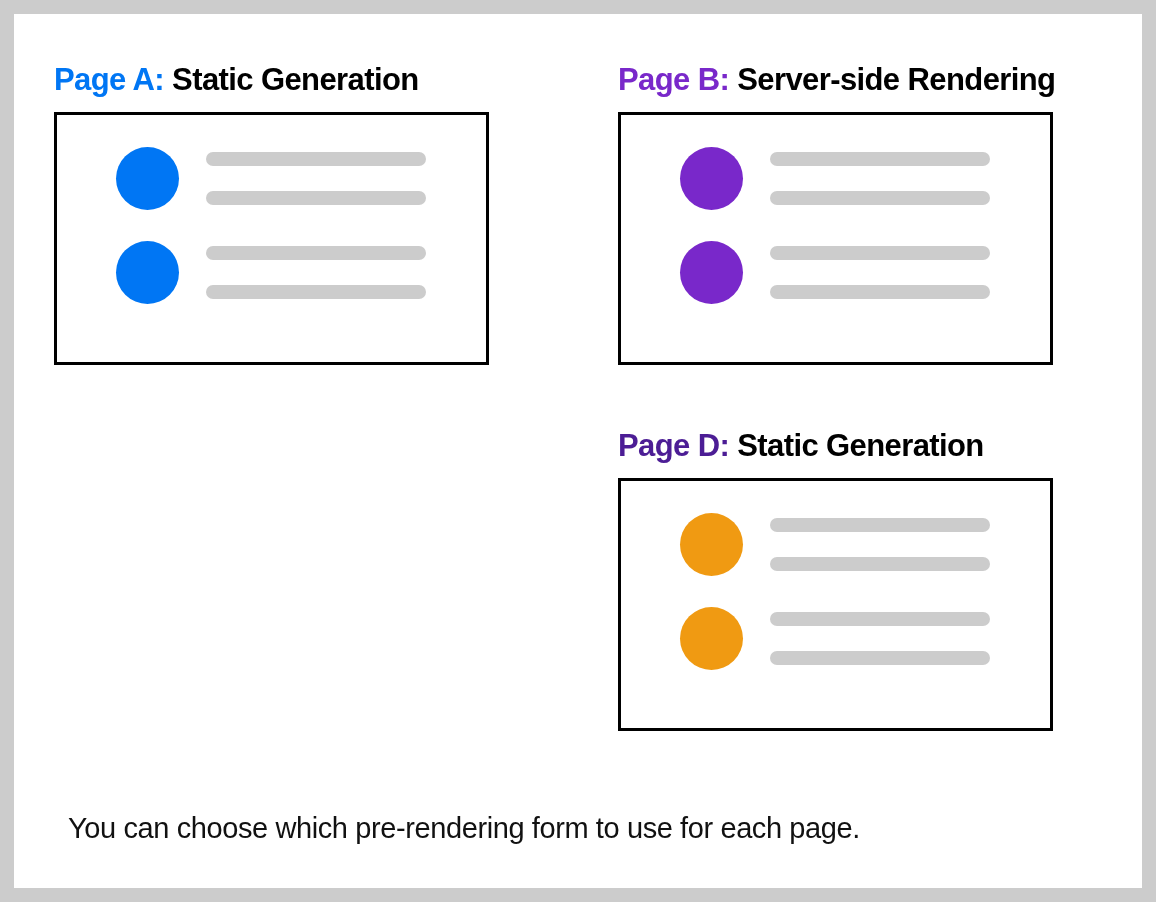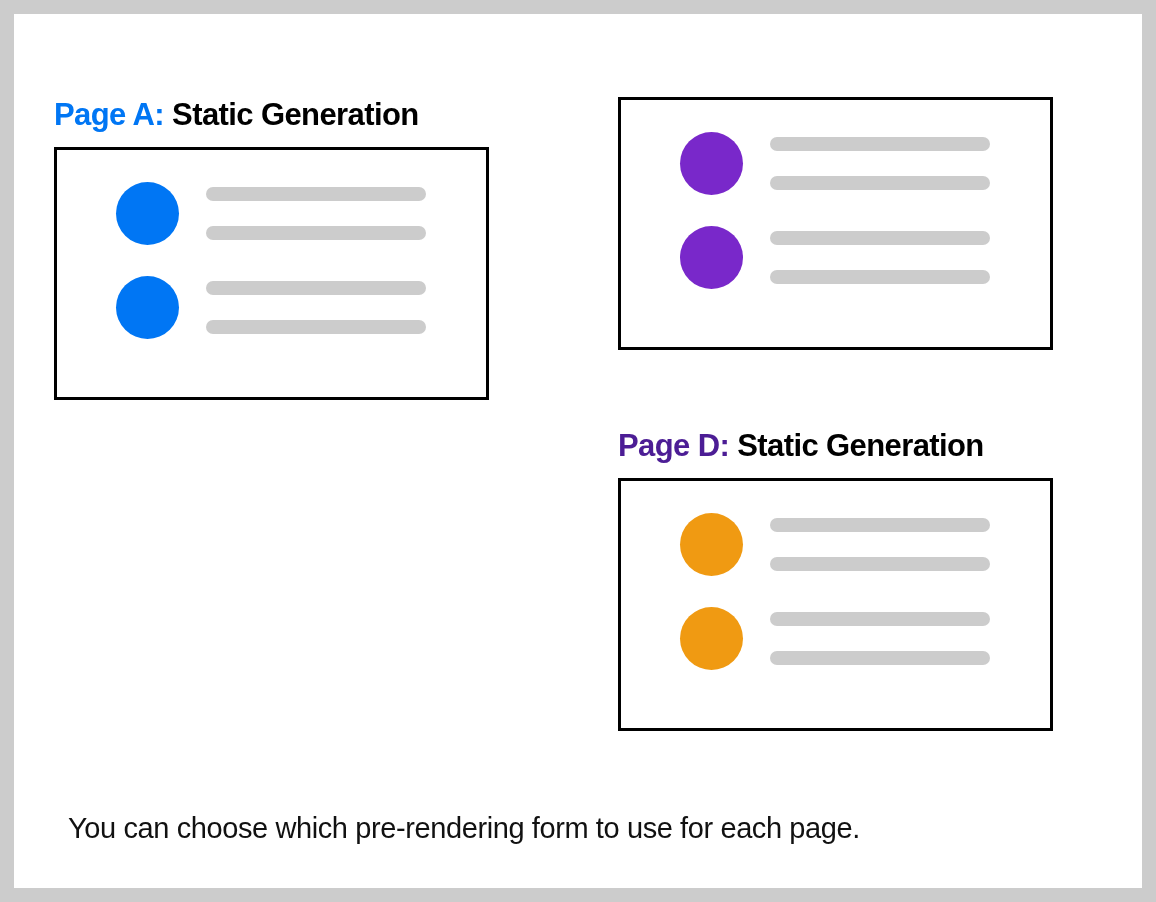--- a/index.html
+++ b/index.html
@@ -33,21 +33,21 @@
     height: 874px;
   }
 
   
   .page-block {
     position: absolute;
     width: 441px;
   }
   .page-block.col-left  { left: 40px; }
   .page-block.col-right { left: 604px; }
-  .page-block.row-top    { top: 48px; margin-top: 35px; }
+  .page-block.row-top    { top: 48px; }
   .page-block.row-bottom { top: 414px; }
 
   .page-heading {
     font-size: 31px;
     font-weight: bold;
     letter-spacing: -0.6px;
     line-height: 36px;
     color: #000000;
     white-space: nowrap;
     margin: 0 0 14px 0;
@@ -151,20 +151,24 @@
             <div class="lines">
               <div class="line" style="background: rgb(204, 204, 204);"></div>
               <div class="line" style="background: rgb(204, 204, 204);"></div>
             </div>
           </div>
         </div>
       </div>
     </div>
 
     <div class="page-block col-right row-top">
+      <div class="page-heading">
+        <span class="page-label" style="color: rgb(121, 40, 202);">Page B:</span>
+        <span class="page-mode">Server-side Rendering</span>
+      </div>
       <div class="page-card" style="border-color: rgb(0, 0, 0);">
         <div class="card-rows">
           <div class="card-row row-1">
             <div class="avatar" style="background: rgb(121, 40, 202);"></div>
             <div class="lines">
               <div class="line" style="background: rgb(204, 204, 204);"></div>
               <div class="line" style="background: rgb(204, 204, 204);"></div>
             </div>
           </div>
           <div class="card-row row-2">

